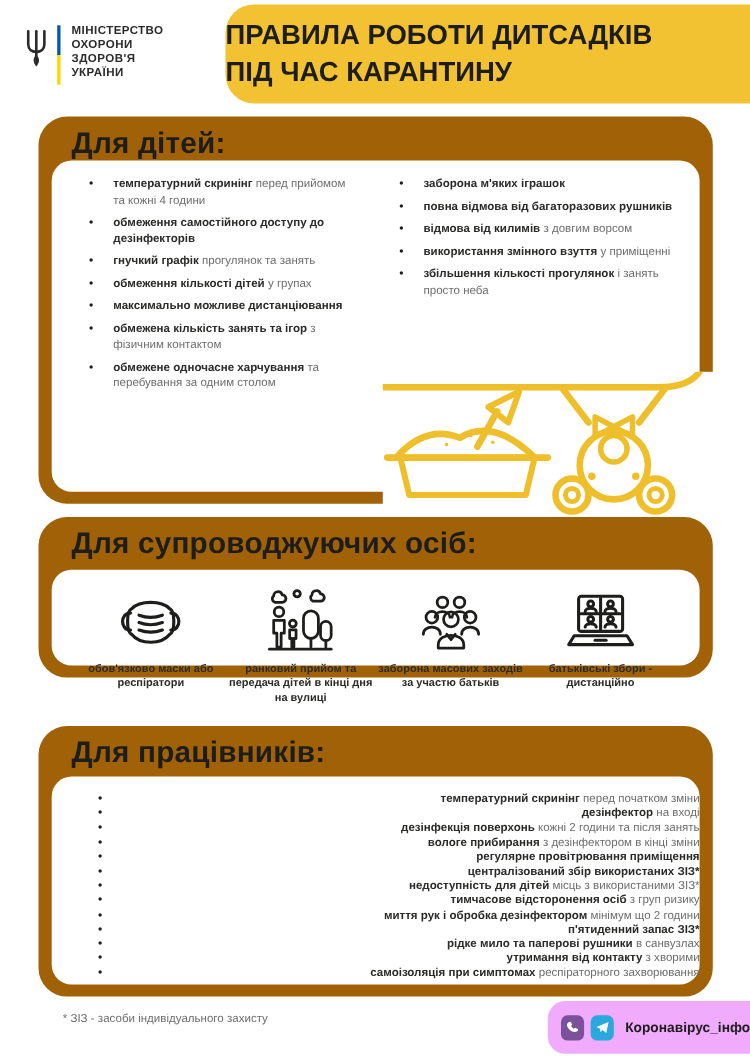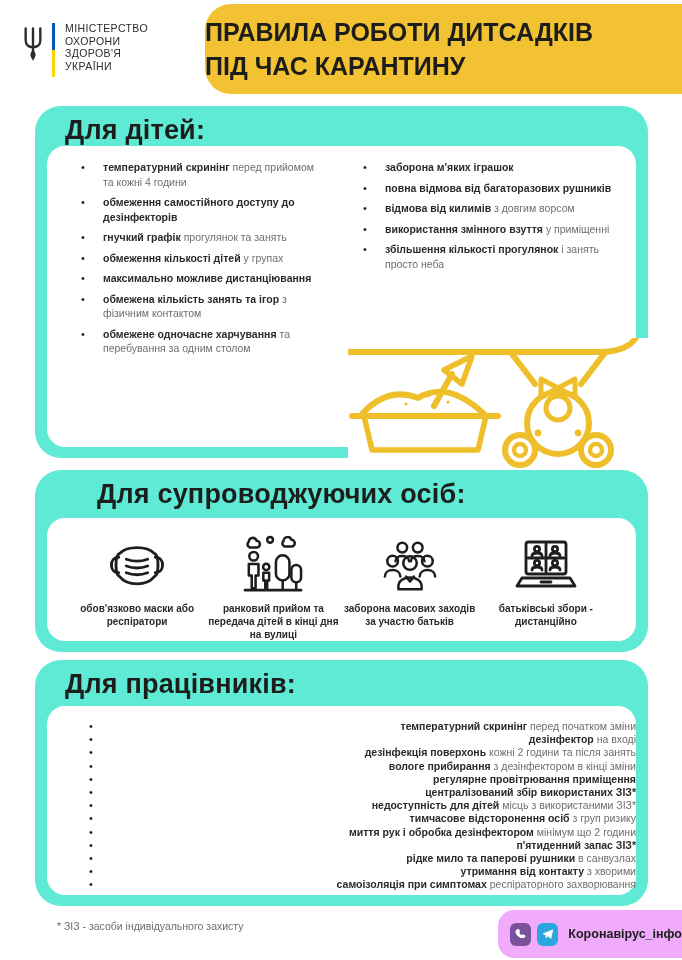--- a/index.html
+++ b/index.html
@@ -5,28 +5,28 @@
   html,body{margin:0;padding:0;background:#ffffff;}
   body{font-family:"Liberation Sans","DejaVu Sans",sans-serif;color:#1d1d1b;}
   .page{position:relative;width:682px;height:960px;background:#fff;overflow:hidden;}
 
   
   .logo{position:absolute;left:22px;top:22px;display:flex;align-items:flex-start;}
   .trident{width:22px;height:40px;margin-top:2px;}
   .flag-divider{width:3px;height:54px;margin:1px 10px 0 8px;display:flex;flex-direction:column;}
   .flag-divider .b{flex:1;background:#0057B8;}
   .flag-divider .y{flex:1;background:#FFD500;}
-  .ministry{font-size:10.5px;font-weight:normal;line-height:12.5px;letter-spacing:.4px;color:#2b2b2b;}
+  .ministry{font-size:10.5px;font-weight:bold;line-height:12.5px;letter-spacing:.4px;color:#2b2b2b;}
   .title-block{position:absolute;left:205px;top:4px;width:477px;height:90px;background:#F2C233;
     border-radius:26px 0 0 26px;display:flex;flex-direction:column;justify-content:center;
     padding-right:26px;box-sizing:border-box;}
   .title-block div{font-size:25px;font-weight:800;line-height:34px;color:#1d1d1b;}
 
   
-  .section{position:absolute;left:35px;width:613px;background:#5eead4;border-radius:26px;box-sizing:border-box;}
+  .section{position:absolute;left:35px;width:613px;background:#a16207;border-radius:26px;box-sizing:border-box;}
   .section-title{font-size:27px;font-weight:800;color:#1d1d1b;padding:9px 0 0 30px;letter-spacing:.2px;}
   .card{position:absolute;left:12px;right:12px;bottom:11px;background:#fff;border-radius:18px;box-sizing:border-box;}
 
   
   ul.blist{list-style:none;margin:0;padding:0;}
   ul.blist li{position:relative;padding-left:26px;font-size:10.5px;line-height:14.5px;color:#6e6e6e;margin-bottom:6px;}
   ul.blist li::before{content:"•";position:absolute;left:4px;top:0;color:#1d1d1b;font-size:11px;}
   ul.blist li .b{font-weight:bold;color:#2a2a28;}
 
   #children-card .cols{display:flex;padding:14px 0 0 30px;}
@@ -134,21 +134,21 @@
       <circle cx="210" cy="70" r="12" stroke-width="5"></circle>
       <circle cx="190" cy="95" r="3.4" fill="#EFBF2B" stroke="none"></circle>
       <circle cx="230" cy="95" r="3.4" fill="#EFBF2B" stroke="none"></circle>
       <circle cx="172" cy="112" r="15"></circle>
       <circle cx="172" cy="112" r="6" stroke-width="4.5"></circle>
       <circle cx="248" cy="112" r="15"></circle>
       <circle cx="248" cy="112" r="6" stroke-width="4.5"></circle>
     </svg>
   </div>
 
-  <div class="section" id="sec-escorts" style="top:470px;height:182px;padding-left:32px;">
+  <div class="section" id="sec-escorts" style="top:470px;height:146px;">
     <div class="section-title">Для супроводжуючих осіб:</div>
     <div class="card" id="escorts-card" style="top:48px;">
       <div class="iconrow">
 
         <div class="icol">
           <div class="ic">
             <svg width="62" height="56" viewBox="0 0 64 58" fill="none" stroke="#1d1d1b" stroke-width="3" stroke-linecap="round" stroke-linejoin="round">
               <path d="M14,16 C22,8 42,8 50,16 C55,18 55,38 50,40 C42,50 22,50 14,40 C9,38 9,18 14,16 Z"></path>
               <path d="M13,20 C3,20 3,36 13,36"></path>
               <path d="M51,20 C61,20 61,36 51,36"></path>

